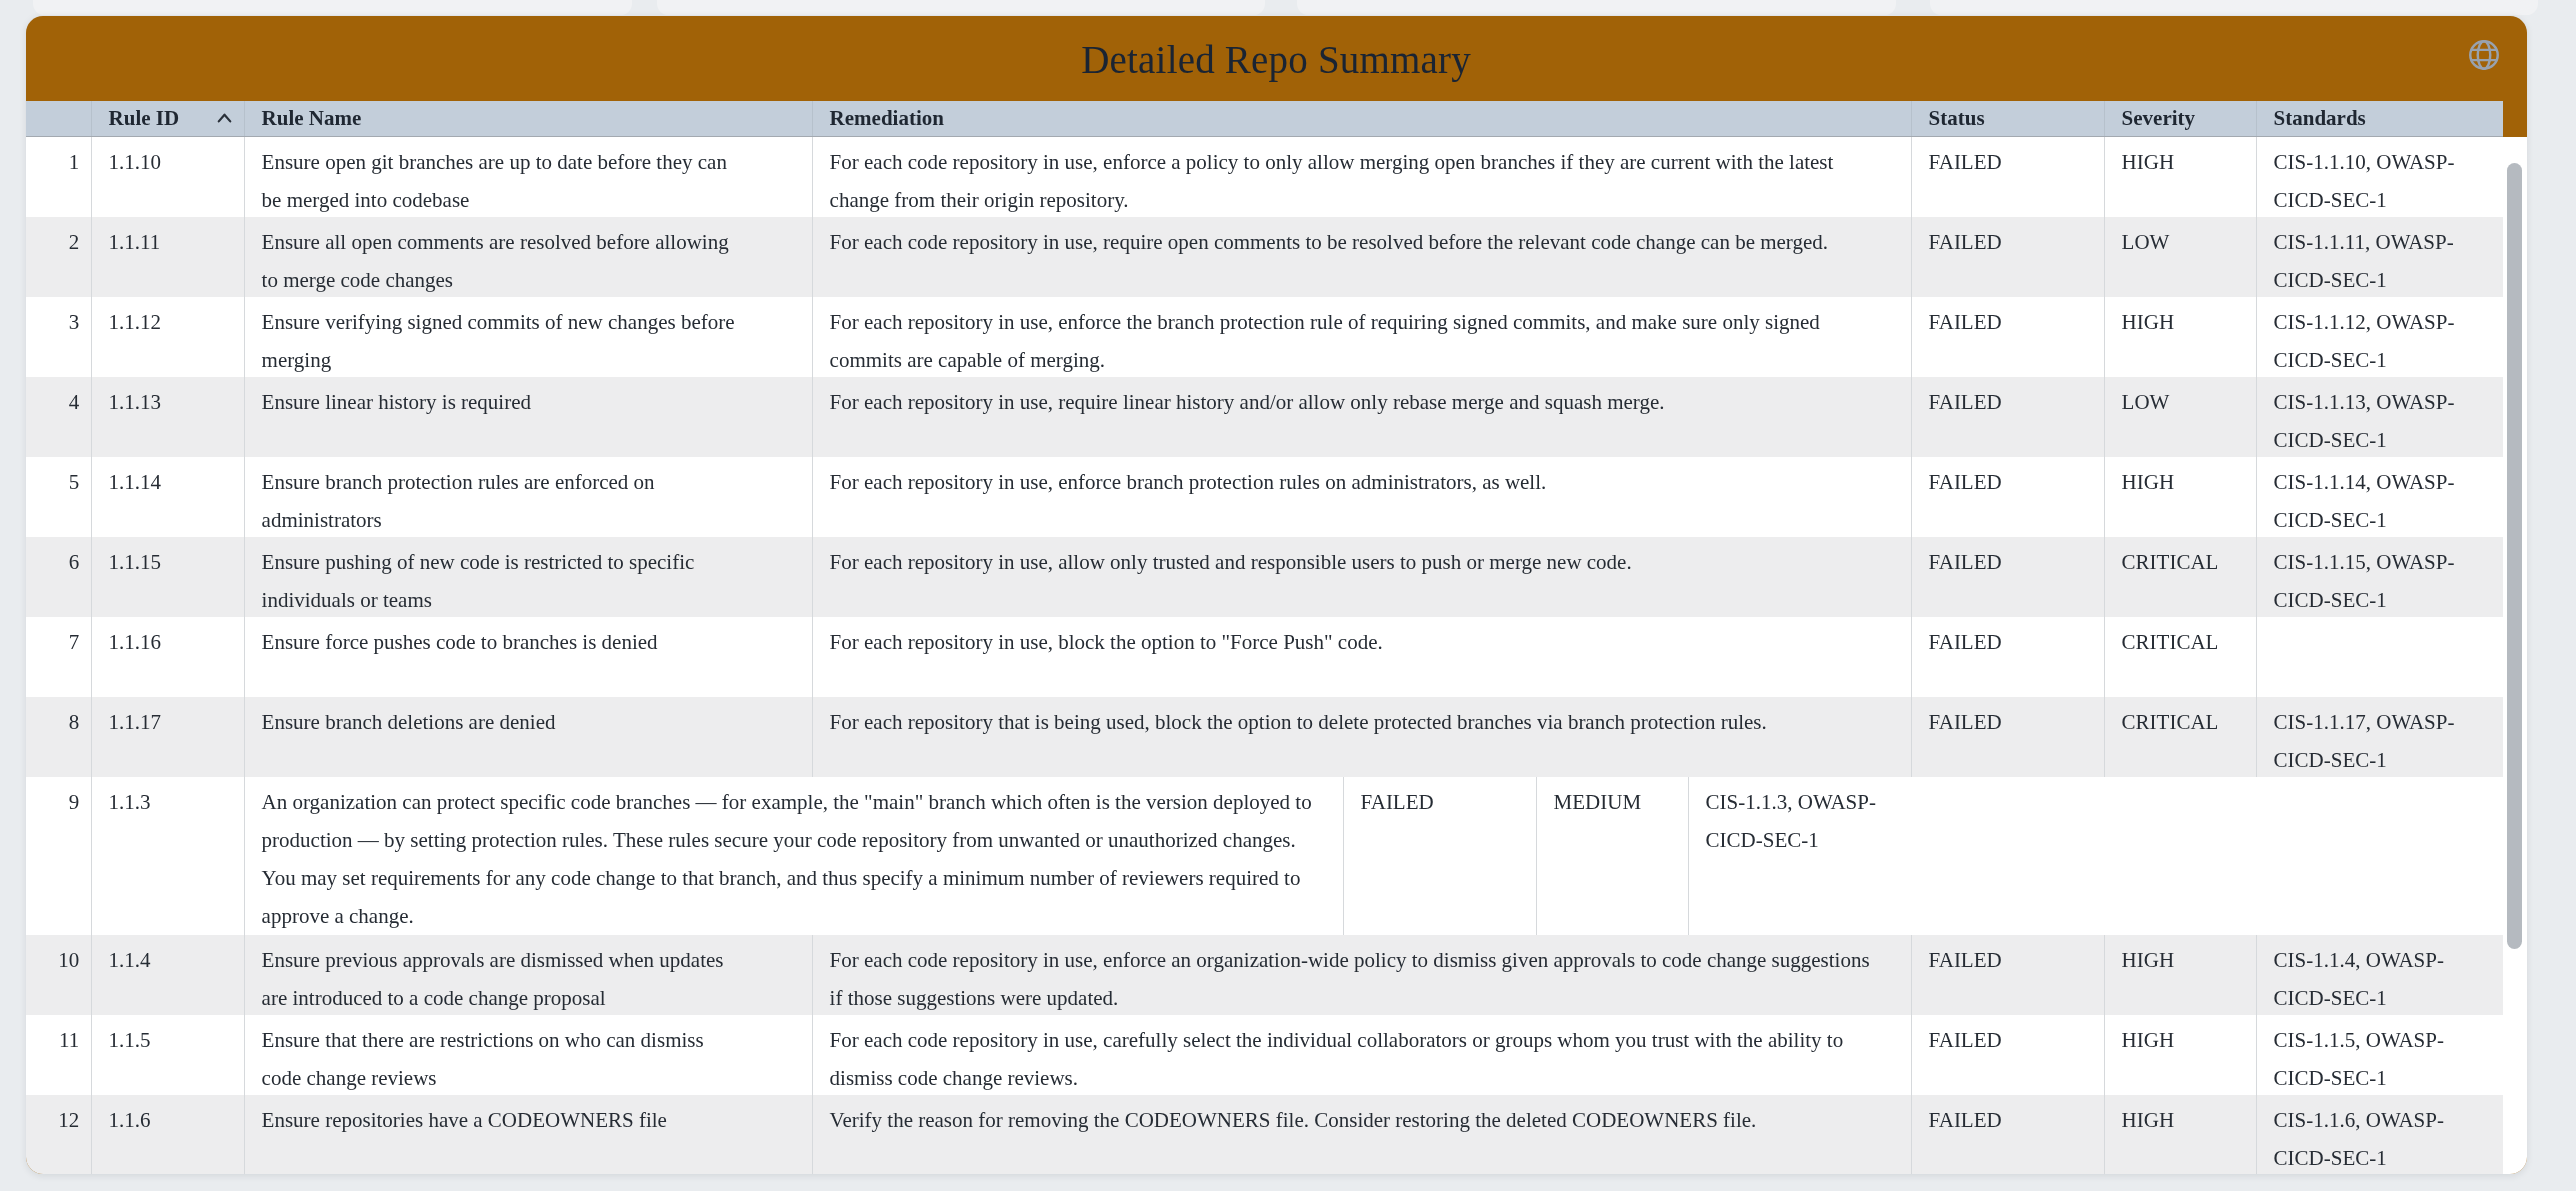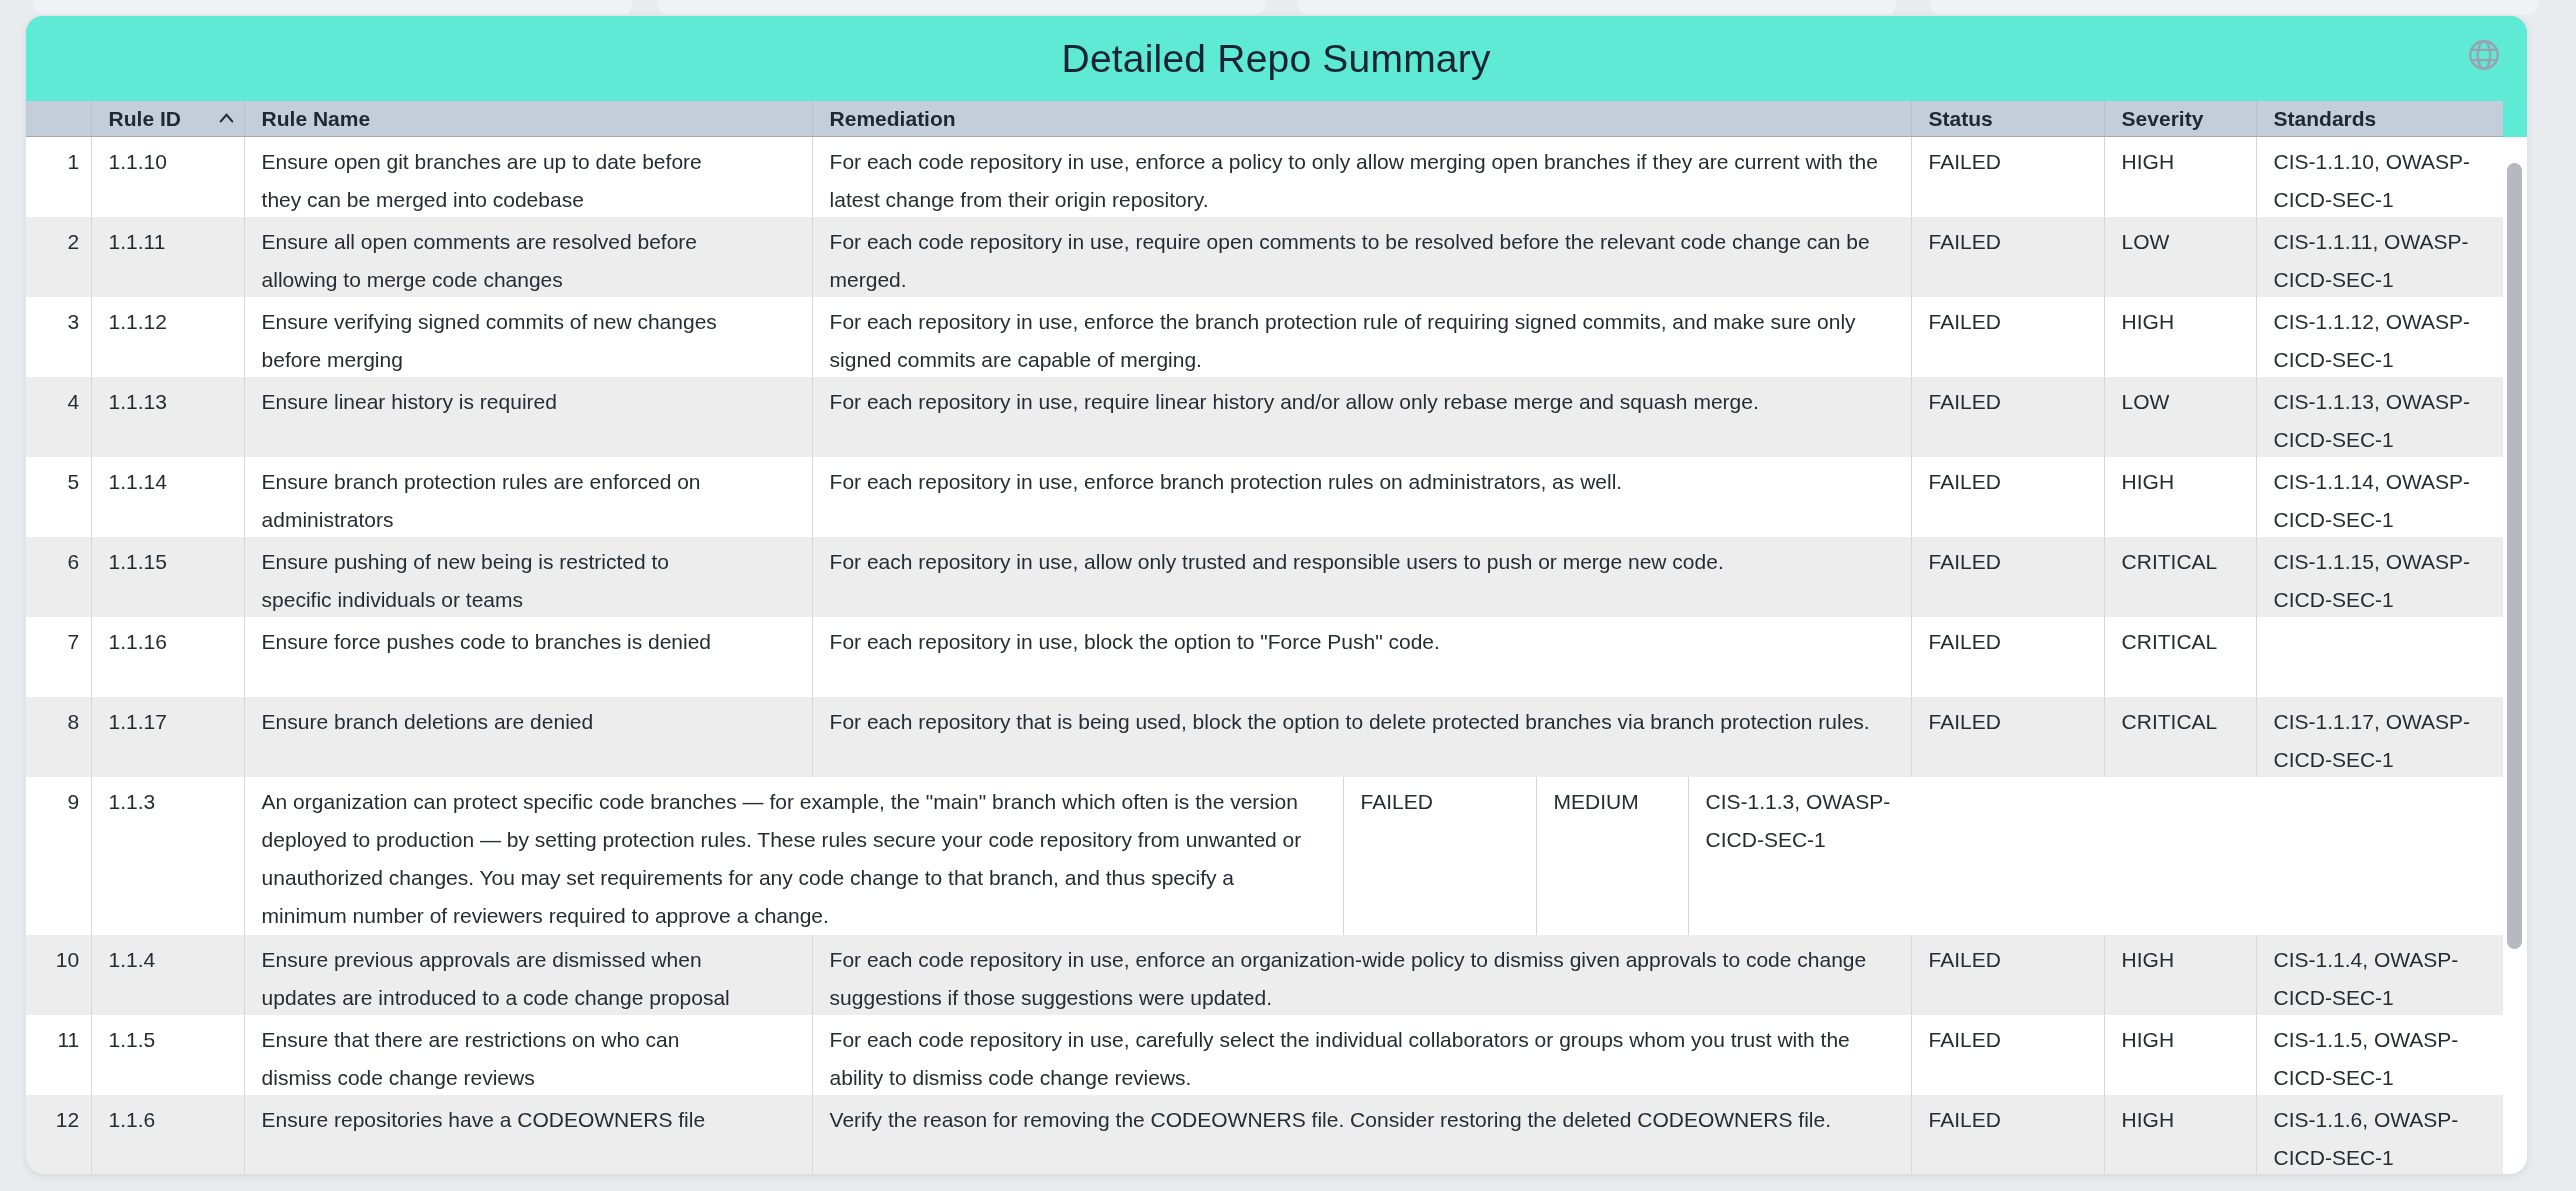--- a/index.html
+++ b/index.html
@@ -16,23 +16,24 @@
     background:#f1f2f4; border-radius:0 0 11.4px 11.4px;
   }
   .top-card.t1{left:33px;width:599px;}
   .top-card.t2{left:657px;width:608px;}
   .top-card.t3{left:1297px;width:599px;}
   .top-card.t4{left:1930px;width:608px;}
 
   .card {
     position:absolute; left:25.6px; top:16px;
     width:2501px; height:1158px;
-    background:#5eead4; border-radius:17px;
+    background:#a16207; border-radius:17px;
     box-shadow:0 1.9px 7.6px rgba(27,35,50,.10);
     overflow:hidden;
+    font-family:Liberation Serif, serif;
   }
   .card-header { position:relative; height:85px; }
   .title {
     text-align:center; padding-top:21px;
     font-size:39px; font-weight:500; color:#1a2433;
     letter-spacing:0.2px;
   }
   .globe-btn {
     position:absolute; right:24.6px; top:21px;
     width:36px; height:36px; color:#99a2ae; cursor:pointer;
@@ -169,21 +170,21 @@
       <div class="td c1">1.1.14</div>
       <div class="td c2">Ensure branch protection rules are enforced on administrators</div>
       <div class="td c3">For each repository in use, enforce branch protection rules on administrators, as well.</div>
       <div class="td c4">FAILED</div>
       <div class="td c5">HIGH</div>
       <div class="td c6">CIS-1.1.14, OWASP-CICD-SEC-1</div>
     </div>
       <div class="tr">
       <div class="td c0">6</div>
       <div class="td c1">1.1.15</div>
-      <div class="td c2">Ensure pushing of new being is restricted to specific individuals or teams</div>
+      <div class="td c2">Ensure pushing of new code is restricted to specific individuals or teams</div>
       <div class="td c3">For each repository in use, allow only trusted and responsible users to push or merge new code.</div>
       <div class="td c4">FAILED</div>
       <div class="td c5">CRITICAL</div>
       <div class="td c6">CIS-1.1.15, OWASP-CICD-SEC-1</div>
     </div>
       <div class="tr">
       <div class="td c0">7</div>
       <div class="td c1">1.1.16</div>
       <div class="td c2">Ensure force pushes code to branches is denied</div>
       <div class="td c3">For each repository in use, block the option to "Force Push" code.</div>

